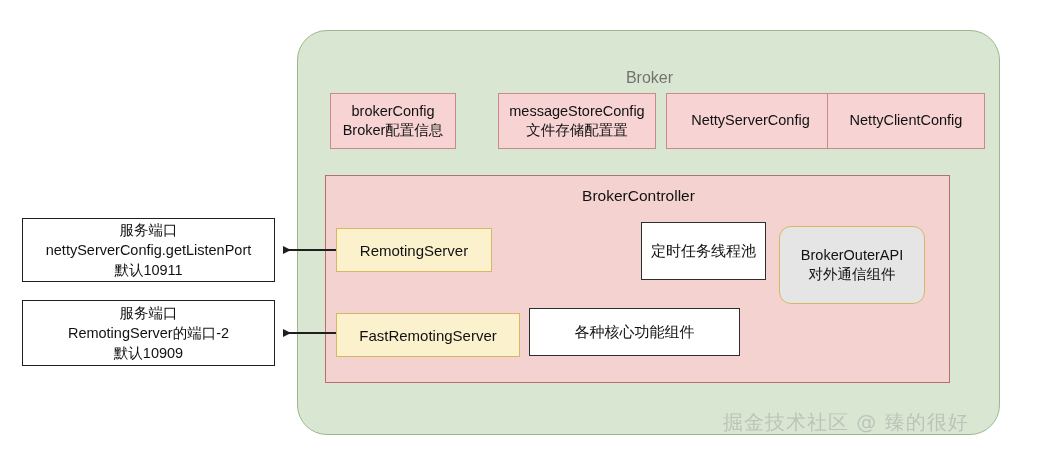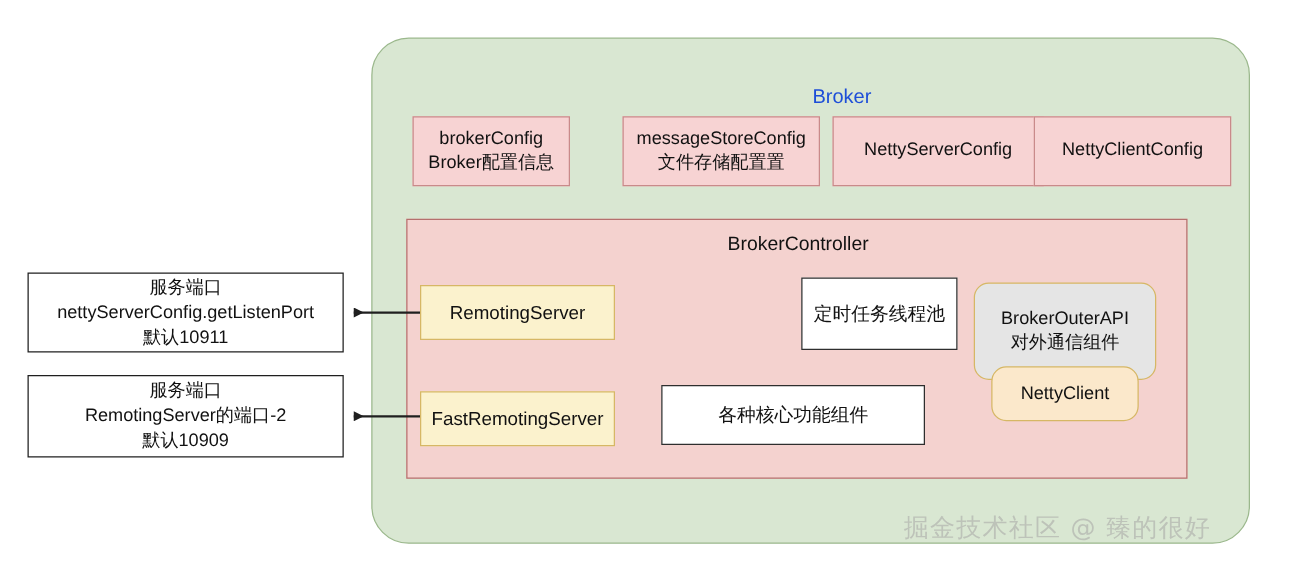--- a/index.html
+++ b/index.html
@@ -35,22 +35,21 @@
     border-radius: 30px;
     box-sizing: border-box;
   }
   .broker-title {
     position: absolute;
     left: 0;
     top: 38px;
     width: 703px;
     text-align: center;
     font-size: 16px;
-    color: #1d4ed8;
-    margin-left: 24px;
+    color: #737373;
   }
 
   
   .config-row {
     position: absolute;
     left: 330px;
     top: 93px;
     width: 655px;
     height: 56px;
   }
@@ -103,21 +102,21 @@
     border: 1.5px solid #d6b765;
     box-sizing: border-box;
     display: flex;
     align-items: center;
     justify-content: center;
     font-size: 15px;
     color: #111;
     white-space: nowrap;
   }
   .srv-remoting      { left: 336px; top: 228px; width: 156px; height: 44px; text-align: center; }
-  .srv-fast-remoting { left: 336px; top: 313px; width: 156px; height: 44px; }
+  .srv-fast-remoting { left: 336px; top: 313px; width: 184px; height: 44px; }
 
   
   .white-box {
     position: absolute;
     background: #ffffff;
     border: 1.6px solid #2e2e2e;
     box-sizing: border-box;
     display: flex;
     align-items: center;
     justify-content: center;
@@ -248,23 +247,20 @@
     <span>定时任务线程池</span>
   </div>
   <div class="white-box wb-core">
     <span>各种核心功能组件</span>
   </div>
 
   <div class="outer-api">
     <span>BrokerOuterAPI</span>
     <span>对外通信组件</span>
   </div>
-  <div class="netty-client">
-    <span>NettyClient</span>
-  </div>
 
   <div class="callout callout-1">
     <span>服务端口</span>
     <span>nettyServerConfig.getListenPort</span>
     <span>默认10911</span>
   </div>
   <div class="callout callout-2">
     <span>服务端口</span>
     <span>RemotingServer的端口-2</span>
     <span>默认10909</span>

